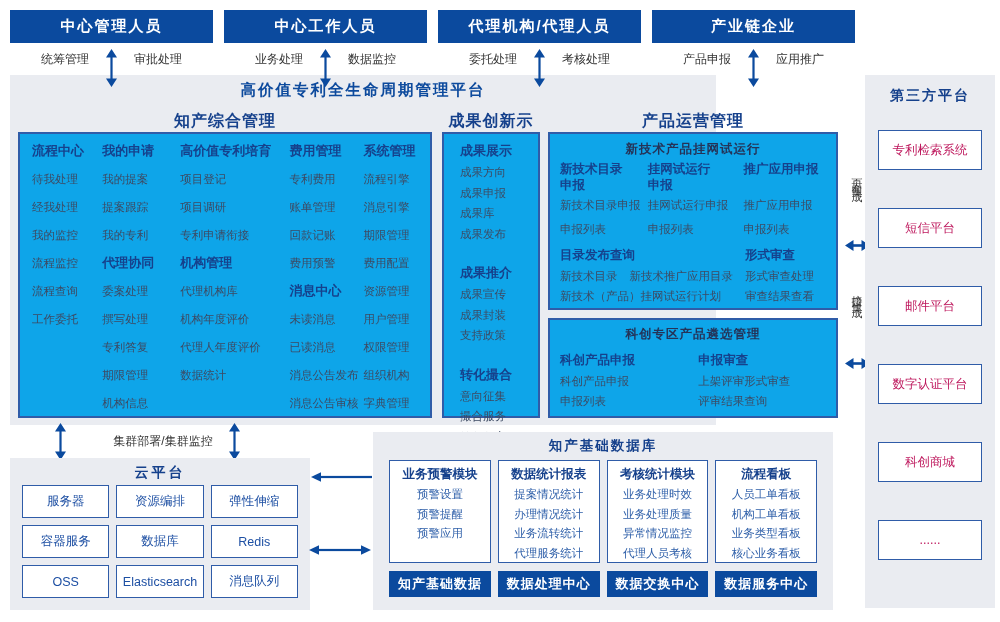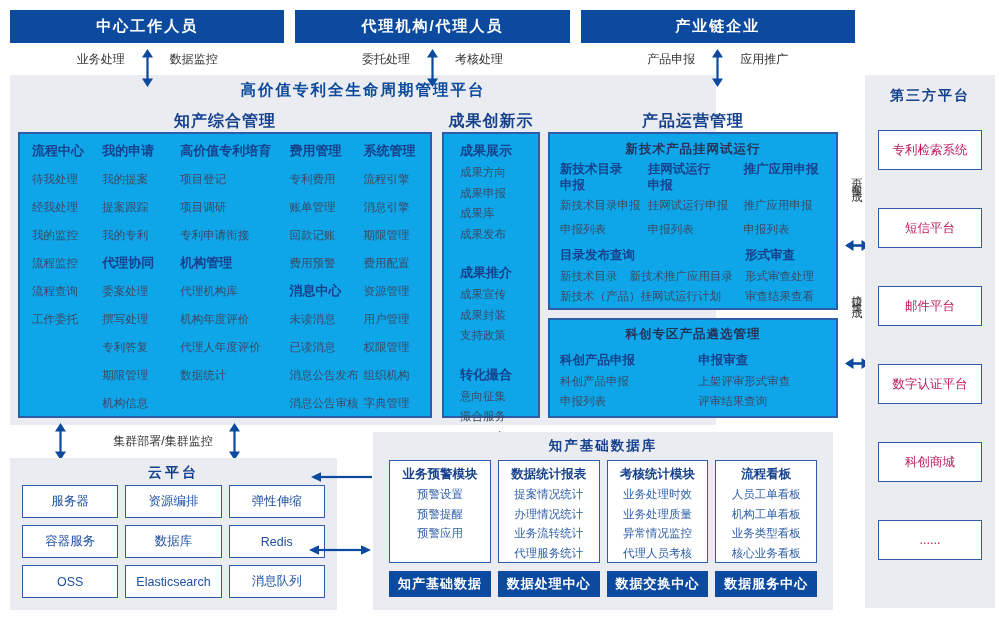--- a/index.html
+++ b/index.html
@@ -56,21 +56,21 @@
   .po2-cols { display:flex; margin-top:6px; }
   .po2-c1 { flex-basis:52%; } .po2-c2 { flex-basis:48%; }
   .po2-i { font-size:11.5px; color:#3d4a63; line-height:20px; white-space:nowrap; }
 
   
   #cluster-label { position:absolute; left:88px; top:433px; width:150px; text-align:center;
                    font-size:12px; color:#333; }
   .abs { position:absolute; }
 
   
-  #cloud { position:absolute; left:10px; top:458px; width:327px; height:152px; background:#eaecf1; }
+  #cloud { position:absolute; left:10px; top:458px; width:300px; height:152px; background:#eaecf1; }
   .cloud-title { text-align:center; font-weight:bold; font-size:14px; color:#16418c;
                  line-height:22px; padding-top:3px; letter-spacing:3px; }
   .cloud-grid { display:grid; grid-template-columns:repeat(3,1fr); gap:7px; padding:2px 12px 0; }
   .cloud-item { height:33px; background:#fff; border:1.5px solid #2f5ca8; box-sizing:border-box;
                 display:flex; align-items:center; justify-content:center; font-size:12.5px; color:#1d4fa3; }
 
   
   #dataplat { position:absolute; left:373px; top:432px; width:460px; height:178px; background:#eaecf1; }
   .dp-title { text-align:center; font-weight:bold; font-size:13.5px; color:#16418c;
               line-height:28px; letter-spacing:2px; }
@@ -97,20 +97,31 @@
   #int-page { top:170px; } #int-api { top:286px; }
 
   .arr { color:#0b4a9e; display:block; }
 </style>
 </head>
 <body>
 
 <div id="stage" data-name="diagram-canvas">
 
   <div class="actor-row" data-name="actors-row">
+    <div class="actor" data-name="actor-center-admin">
+      <div class="actor-head" data-name="actor-title">中心管理人员</div>
+      <div class="actor-sub" data-name="actor-functions">
+        <span data-name="actor-function-left">统筹管理</span>
+        <svg class="arr" data-name="vertical-double-arrow-icon" width="13" height="38" viewBox="0 0 13 38">
+            <path fill="currentColor" d="M6.5 0 L1 8.5 L12 8.5 Z M6.5 38 L1 29.5 L12 29.5 Z"></path>
+            <rect fill="currentColor" x="5.4" y="7" width="2.2" height="24"></rect>
+          </svg>
+        <span data-name="actor-function-right">审批处理</span>
+      </div>
+    </div>
     <div class="actor" data-name="actor-center-staff">
       <div class="actor-head" data-name="actor-title">中心工作人员</div>
       <div class="actor-sub" data-name="actor-functions">
         <span data-name="actor-function-left">业务处理</span>
         <svg class="arr" data-name="vertical-double-arrow-icon" width="13" height="38" viewBox="0 0 13 38">
             <path fill="currentColor" d="M6.5 0 L1 8.5 L12 8.5 Z M6.5 38 L1 29.5 L12 29.5 Z"></path>
             <rect fill="currentColor" x="5.4" y="7" width="2.2" height="24"></rect>
           </svg>
         <span data-name="actor-function-right">数据监控</span>
       </div>

